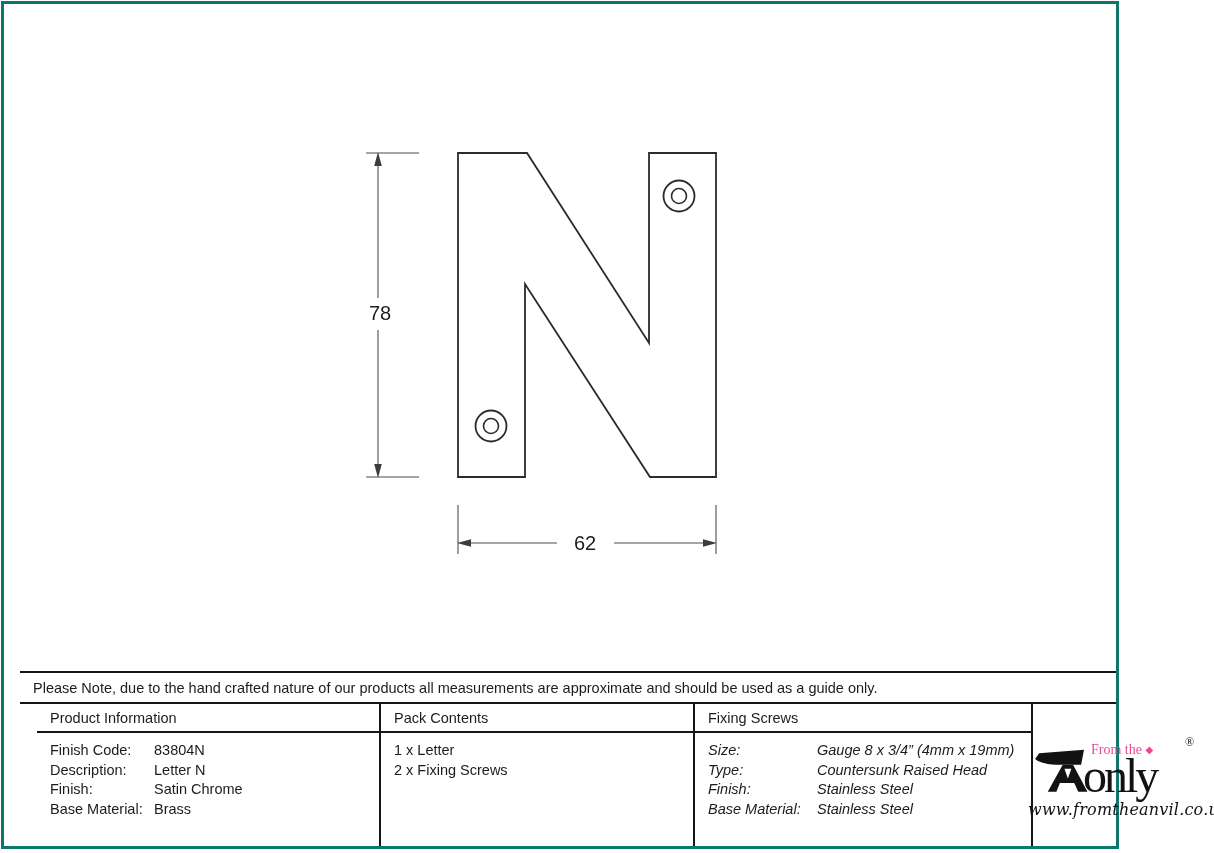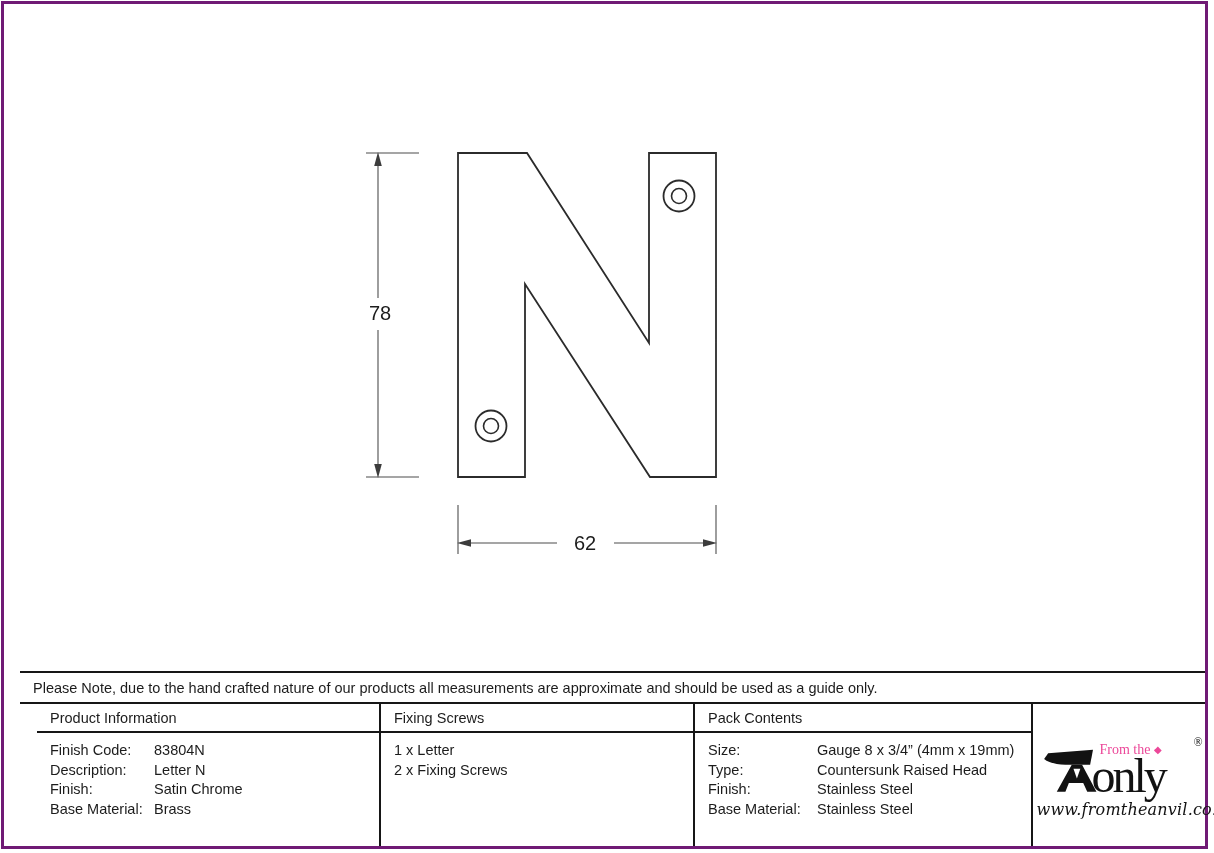--- a/index.html
+++ b/index.html
@@ -6,22 +6,22 @@
   .page{
     position:relative;
     width:1214px;height:853px;
     background:#ffffff;
     font-family:"Liberation Sans",sans-serif;
     color:#1c1c1c;
     overflow:hidden;
   }
   .frame{
     position:absolute;left:1px;top:1px;
-    width:1207px;height:848px;
-    border:3px solid #701a75;
+    width:1118px;height:848px;
+    border:3px solid #0f766e;
     box-sizing:border-box;
   }
   
   .drawing{
     position:absolute;left:0;top:0;
     width:1201px;height:667px;
   }
   
   .note{
     position:absolute;left:16px;top:667px;right:0;height:33px;
@@ -50,21 +50,21 @@
   }
   .td{
     box-sizing:border-box;
     border-right:2px solid #161616;
     padding:8px 0 0 13px;
     font-size:14.5px;
     line-height:19.5px;
   }
   .kv{display:grid;}
   .kv104{grid-template-columns:104px auto;}
-  .kv109{grid-template-columns:109px auto;}
+  .kv109{grid-template-columns:109px auto;font-style:italic;}
   .logo-cell{
     grid-column:4;grid-row:1/3;
     display:flex;align-items:center;justify-content:center;
   }
   
   .logo{position:relative;width:155px;height:76px;margin-top:6px;}
   .anvil-mark{position:absolute;left:0;top:8px;width:56px;height:46px;}
   .brand{
     position:absolute;left:50px;top:8px;
     font-family:"Liberation Serif",serif;
@@ -131,22 +131,22 @@
       </g>
     </svg>
 
     <div class="note">
       <span>Please Note, due to the hand crafted nature of our products all measurements are approximate and should be used as a guide only.</span>
     </div>
 
     <div class="tbl">
 
       <div class="th">Product Information</div>
+      <div class="th">Pack Contents</div>
       <div class="th">Fixing Screws</div>
-      <div class="th">Pack Contents</div>
 
       <div class="logo-cell">
         <div class="logo">
           <svg class="anvil-mark" viewBox="0 0 96 80">
             <g fill="#121212" stroke="none">
               <path d="M3,19 L10,9 L88,3 L83,29 L40,29 C24,29 10,25 3,19 Z"></path>
               <path d="M25,76 L51,29 L69,29 L94,76 L78,76 L71,61 L46,61 L40,76 Z"></path>
             </g>
             <path fill="#ffffff" d="M54,36 L66,36 L60,53 Z"></path>
           </svg>

